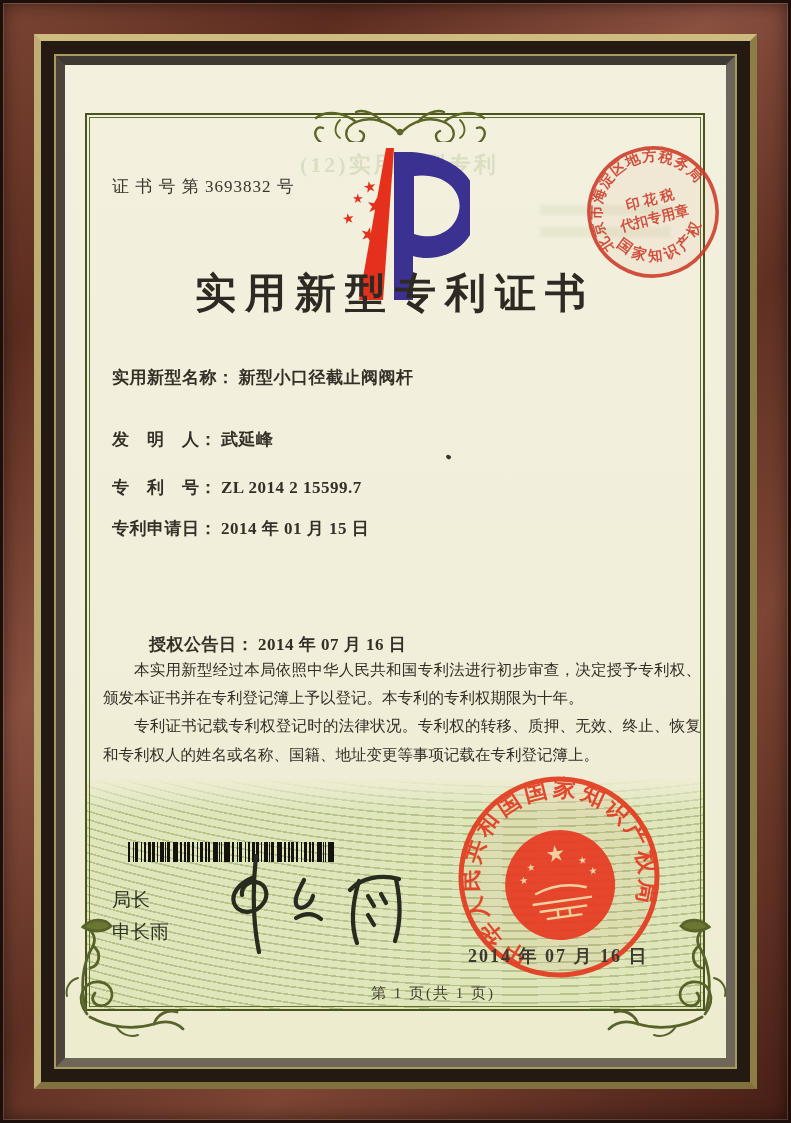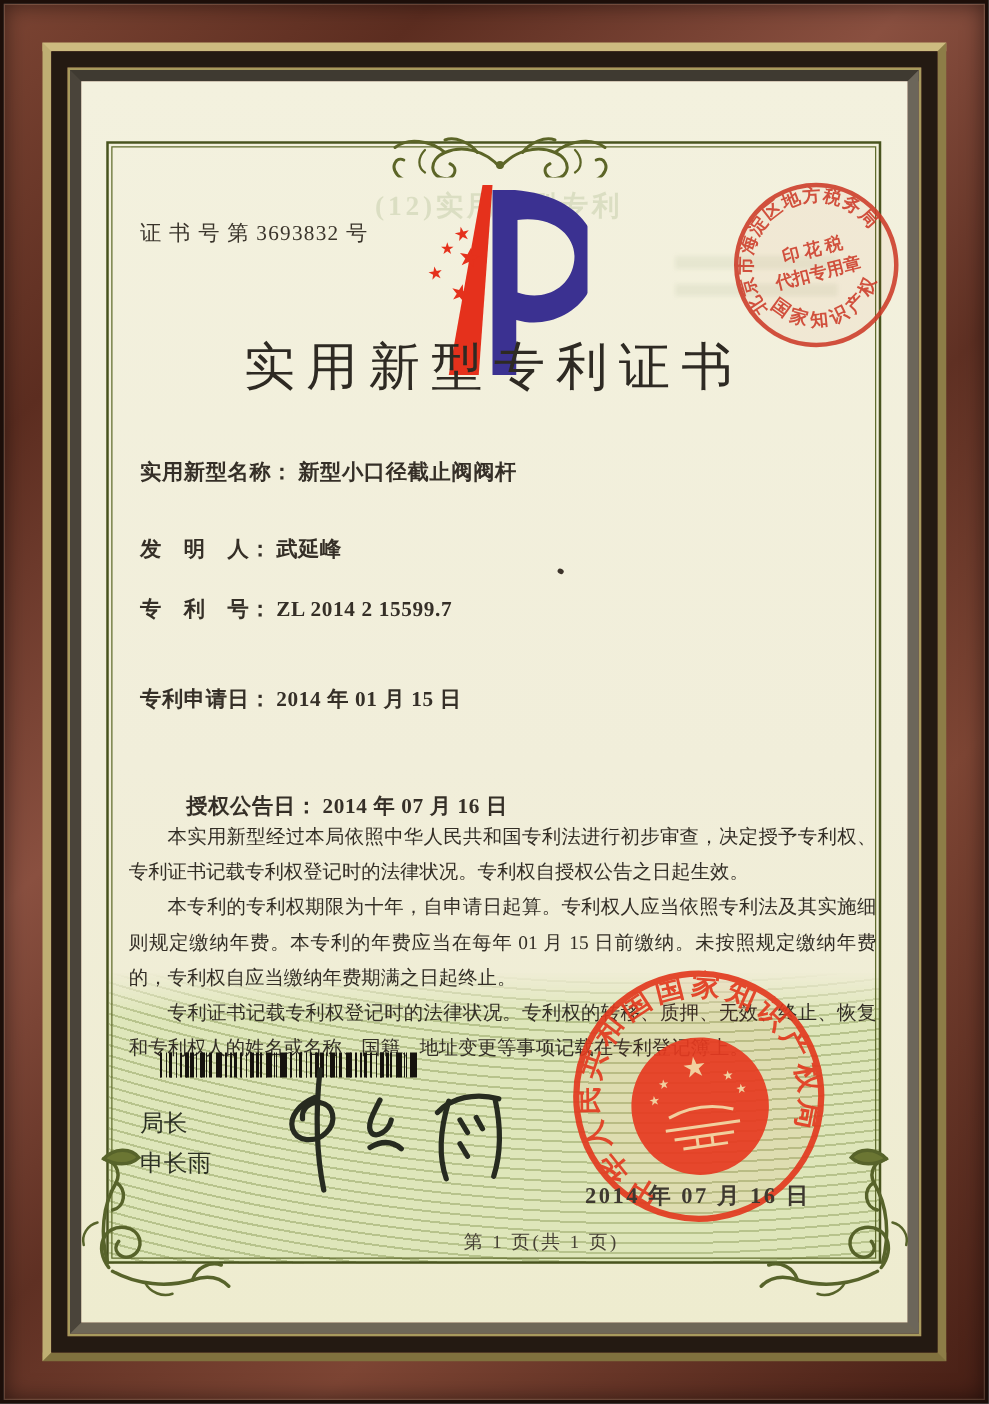--- a/index.html
+++ b/index.html
@@ -35,21 +35,21 @@
   
   .ghost{position:absolute;left:300px;top:150px;z-index:2;font-weight:bold;font-size:22px;
     letter-spacing:3px;color:rgba(125,148,92,.20);filter:blur(.6px);}
   .ghost2{position:absolute;left:540px;top:205px;width:130px;height:34px;z-index:2;
     background:repeating-linear-gradient(180deg,rgba(130,150,100,.10) 0 10px,transparent 10px 22px);
     filter:blur(1.5px);}
   
   .cert-no{position:absolute;left:112px;top:175px;z-index:5;font-size:17px;color:#3a342b;letter-spacing:1px;}
   .logo{position:absolute;left:330px;top:146px;z-index:5;}
   .title{position:absolute;left:85px;top:266px;width:620px;z-index:5;text-align:center;
-    font-size:41px;font-weight:normal;color:#2e2a23;letter-spacing:9px;}
+    font-size:41px;font-weight:bold;color:#2e2a23;letter-spacing:9px;}
   
   .row{position:absolute;left:112px;z-index:5;font-size:17px;font-weight:600;color:#352f27;
     letter-spacing:.5px;white-space:nowrap;}
   .row .val{margin-left:4px;}
   
   .bodytext{position:absolute;left:103px;top:656px;width:598px;z-index:5;color:#332e26;
     font-size:15.5px;line-height:1.82;text-align:justify;}
   .bodytext p{margin:0;text-indent:2em;}
   
   .barcode{position:absolute;left:128px;top:842px;width:208px;height:20px;z-index:5;
@@ -168,32 +168,31 @@
 
   <div class="row" style="top:428px;">
     <span>发　明　人：</span><span class="val">武延峰</span>
   </div>
   <div class="row" style="top:366px;">
     <span>实用新型名称：</span><span class="val">新型小口径截止阀阀杆</span>
   </div>
   <div class="row" style="top:476px;">
     <span>专　利　号：</span><span class="val">ZL 2014 2 15599.7</span>
   </div>
-  <div class="row" style="top:548px;">
+  <div class="row" style="top:517px;">
     <span>专利申请日：</span><span class="val">2014 年 01 月 15 日</span>
   </div>
   <div class="row" style="top:633px;margin-left:37px;">
     <span>授权公告日：</span><span class="val">2014 年 07 月 16 日</span>
   </div>
 
   <div class="speck"></div>
 
   <div class="bodytext">
-    <p>本实用新型经过本局依照中华人民共和国专利法进行初步审查，决定授予专利权、专利证书记载专利权登记时的法律状况。专利权自授权公告之日起生效。</p>
-    <p>本专利的专利权期限为十年，自申请日起算。专利权人应当依照专利法及其实施细则规定缴纳年费。本专利的年费应当在每年 01 月 15 日前缴纳。未按照规定缴纳年费的，专利权自应当缴纳年费期满之日起终止。</p>
+    <p>本实用新型经过本局依照中华人民共和国专利法进行初步审查，决定授予专利权、颁发本证书并在专利登记簿上予以登记。本专利的专利权期限为十年。</p>
     <p>专利证书记载专利权登记时的法律状况。专利权的转移、质押、无效、终止、恢复和专利权人的姓名或名称、国籍、地址变更等事项记载在专利登记簿上。</p>
   </div>
 
   <div class="barcode"></div>
 
   <div class="sig-labels">
     <div>局长</div>
     <div>申长雨</div>
   </div>
 

